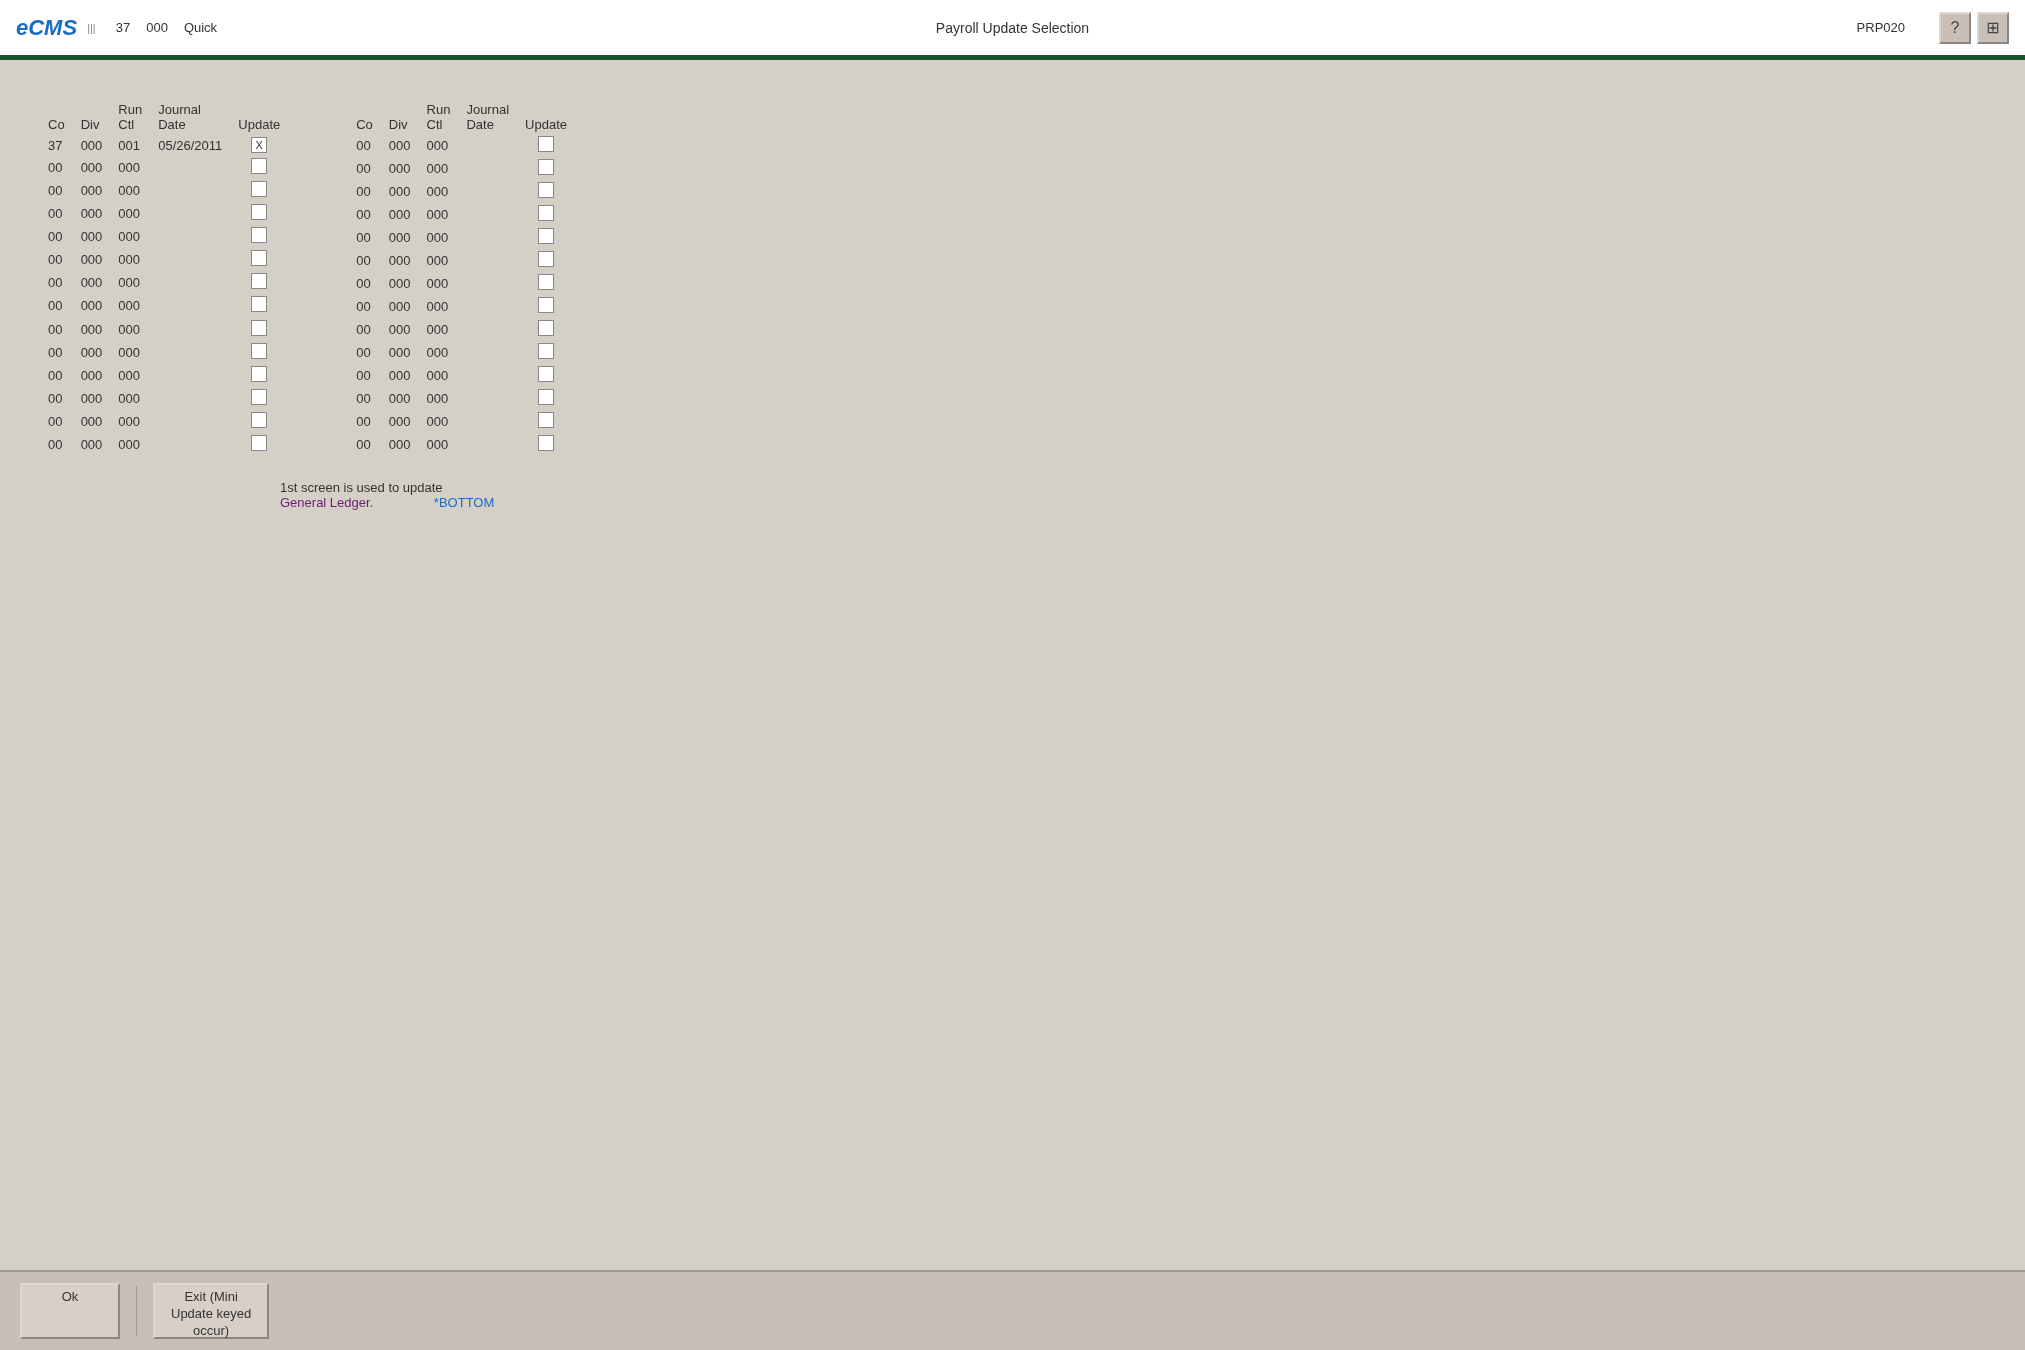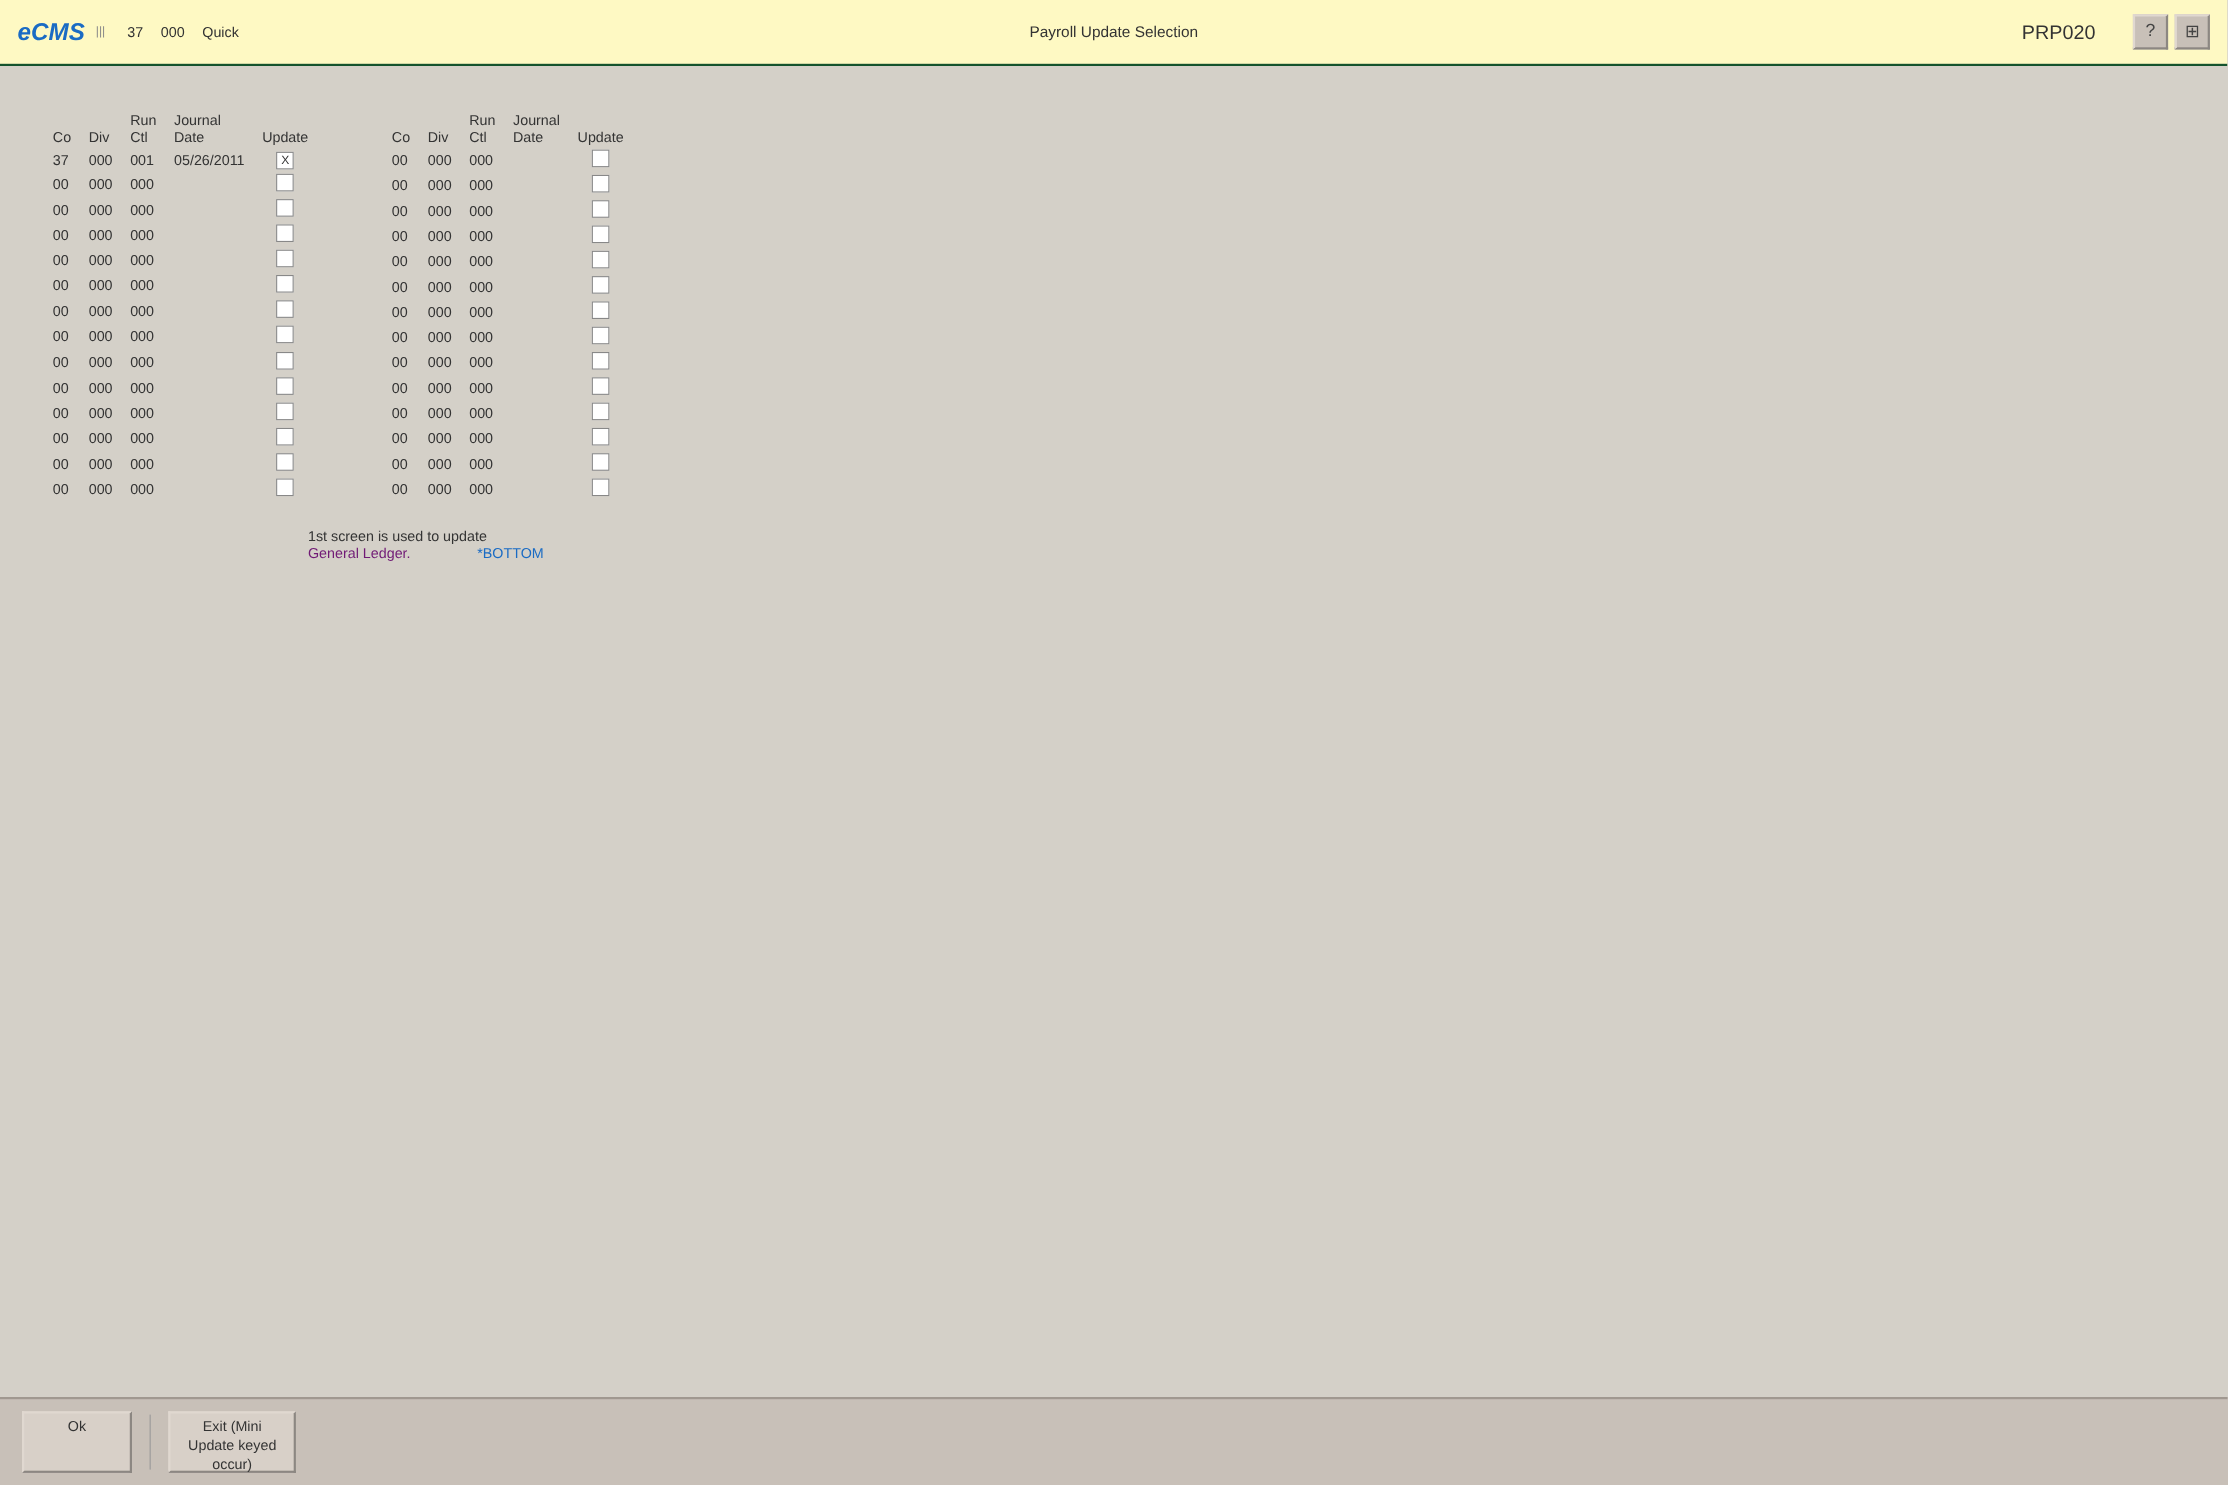--- a/index.html
+++ b/index.html
@@ -8,22 +8,22 @@
       font-size: 13px;
       background: #d4d0c8;
       color: #333;
       width: 2025px;
       height: 1350px;
       overflow: hidden;
       position: relative;
     }
     
     #top-bar {
-      background: #fef9c3;
-      border-bottom: 2px solid #14532d;
+      background: #ffffff;
+      border-bottom: 5px solid #14532d;
       height: 60px;
       display: flex;
       align-items: center;
       padding: 0 16px;
       position: relative;
     }
     #app-title {
       color: #1a6bc4;
       font-size: 22px;
       font-weight: bold;
@@ -46,21 +46,21 @@
     #screen-title {
       position: absolute;
       left: 50%;
       transform: translateX(-50%);
       font-size: 14px;
       color: #333;
     }
     #screen-code {
       position: absolute;
       right: 120px;
-      font-size: 18px;
+      font-size: 13px;
       color: #333;
     }
     #top-buttons {
       position: absolute;
       right: 16px;
       display: flex;
       gap: 6px;
     }
     .top-btn {
       width: 32px;

